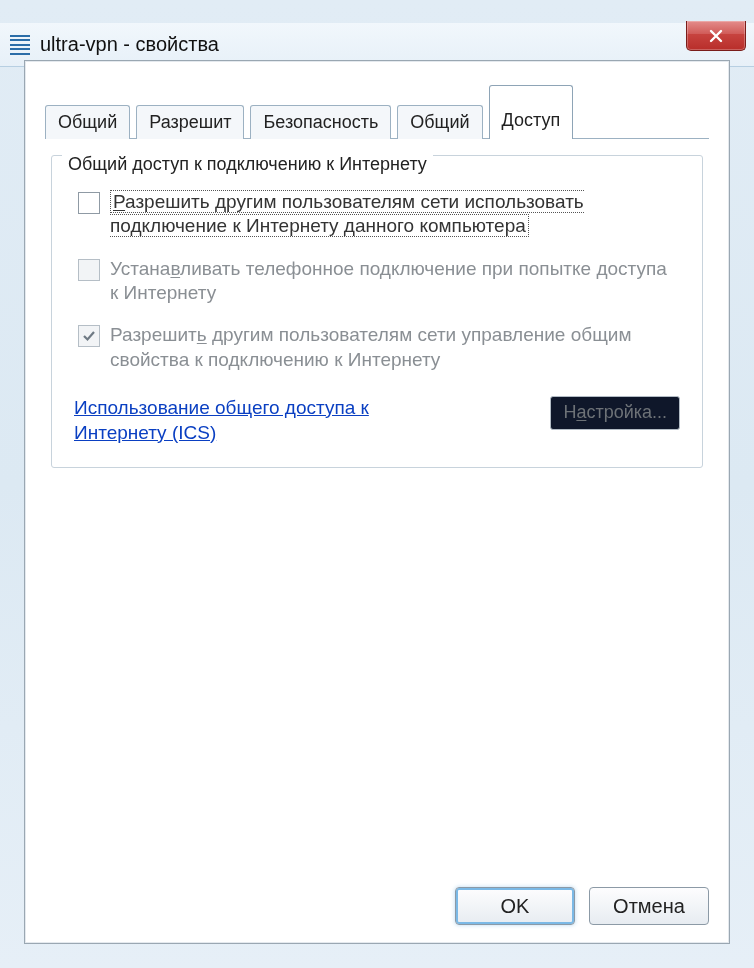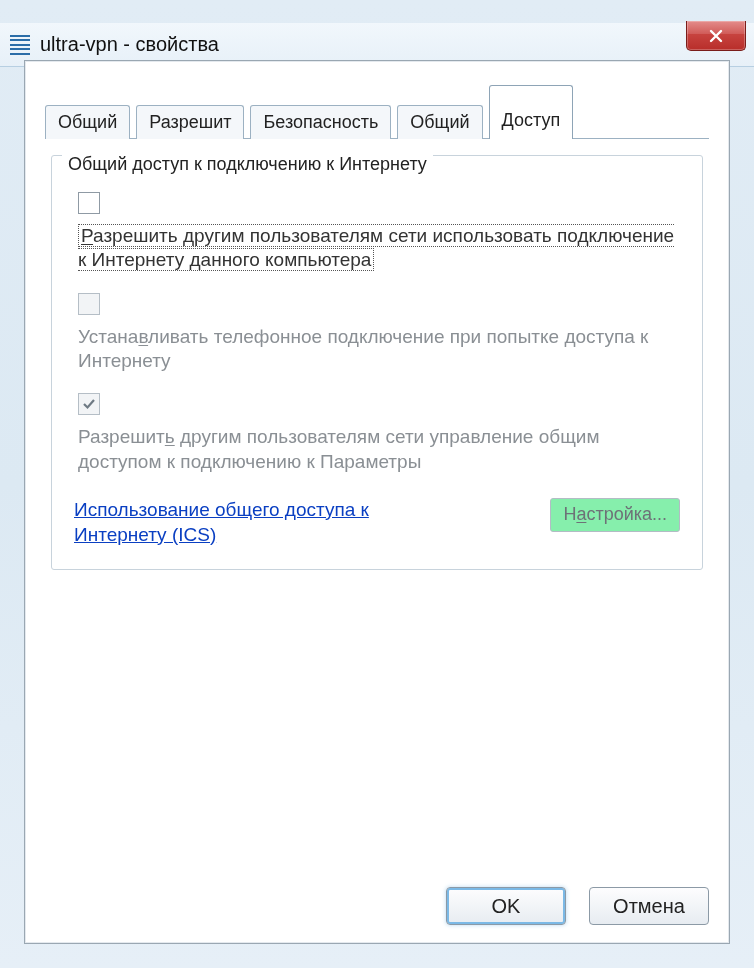--- a/index.html
+++ b/index.html
@@ -24,34 +24,34 @@
 
 .tab-underline { border-top:1px solid #9cb1c2; margin-top:-1px; }
 
 
 .tabpage { flex:1; border:0; padding:16px 6px; position:relative; }
 
 
 .groupbox { border:1px solid #c8d3dc; border-radius:3px; padding:26px 22px 22px 22px; position:relative; }
 .grouplegend { position:absolute; top:-12px; left:10px; background:#fff; padding:0 6px; font-size:18px; color:#222;margin-top:10px; }
 
-.opt { display:flex; align-items:flex-start; gap:10px; margin:8px 0 18px 0; padding-left:4px;flex-direction:column; }
+.opt { display:flex; align-items:flex-start; gap:10px; margin:8px 0 18px 0; padding-left:4px; }
 .cbwrap { width:22px; height:22px; border:1px solid #8f9aa4; background:#fff; display:flex; align-items:center; justify-content:center; flex:0 0 22px; margin-top:2px; }
 .cbwrap.disabled { background:#f2f4f6; border-color:#b5bec6; }
 .check { width:14px; height:14px; stroke:#6f7a84; stroke-width:2.2; fill:none; }
 .opttext { font-size:19px; color:#333; line-height:1.28; }
 .opttext.disabled { color:#8a8f94; }
 .focusrect { border:1px dotted #555; padding:0 2px; }
 
 .linkrow { display:flex; align-items:flex-start; justify-content:space-between; margin-top:24px; gap:18px; }
 .ics-link { color:#0a3fc2; text-decoration:underline; font-size:19px; line-height:1.3; cursor:pointer; max-width:380px; }
-.cfgbtn { height:34px; padding:0 12px; font-size:18px; color:#6d7277; background:#86efac; border:1px solid #b3bcc5; border-radius:3px; cursor:default; }
+.cfgbtn { height:34px; padding:0 12px; font-size:18px; color:#6d7277; background:#0f172a; border:1px solid #b3bcc5; border-radius:3px; cursor:default; }
 
 
-.buttons { position:absolute; right:20px; bottom:18px; display:flex; gap:23px; }
+.buttons { position:absolute; right:20px; bottom:18px; display:flex; gap:14px; }
 .btn { min-width:120px; height:38px; font-size:20px; color:#222; background:linear-gradient(180deg,#fdfdfe,#e7ecf1); border:1px solid #8c9aa6; border-radius:4px; cursor:default; }
 .btn.primary { box-shadow:0 0 0 2px #7bb9e6 inset, 0 0 4px rgba(80,160,220,0.4); }
 
 .underline-accel { text-decoration: underline; text-underline-offset: 2px; }
 </style>
 </head>
 <body>
 
 <div class="titlebar">
   <div class="appicon">
@@ -98,21 +98,21 @@
         </div>
       </div>
 
       <div class="opt">
         <div class="cbwrap disabled">
           <svg class="check" viewBox="0 0 14 14">
               <path d="M2 7 L5.5 10.5 L12 3"></path>
             </svg>
         </div>
         <div class="opttext disabled">
-          <span>Разрешит</span><span class="underline-accel">ь</span><span> другим пользователям сети управление общим доступом к подключению к Параметры</span>
+          <span>Разрешит</span><span class="underline-accel">ь</span><span> другим пользователям сети управление общим свойства к подключению к Интернету</span>
         </div>
       </div>
 
       <div class="linkrow">
         <a class="ics-link">Использование общего доступа к Интернету (ICS)</a>
         <button class="cfgbtn" disabled="">
           <span>Н</span><span class="underline-accel">а</span><span>стройка...</span>
         </button>
       </div>
     </div>

